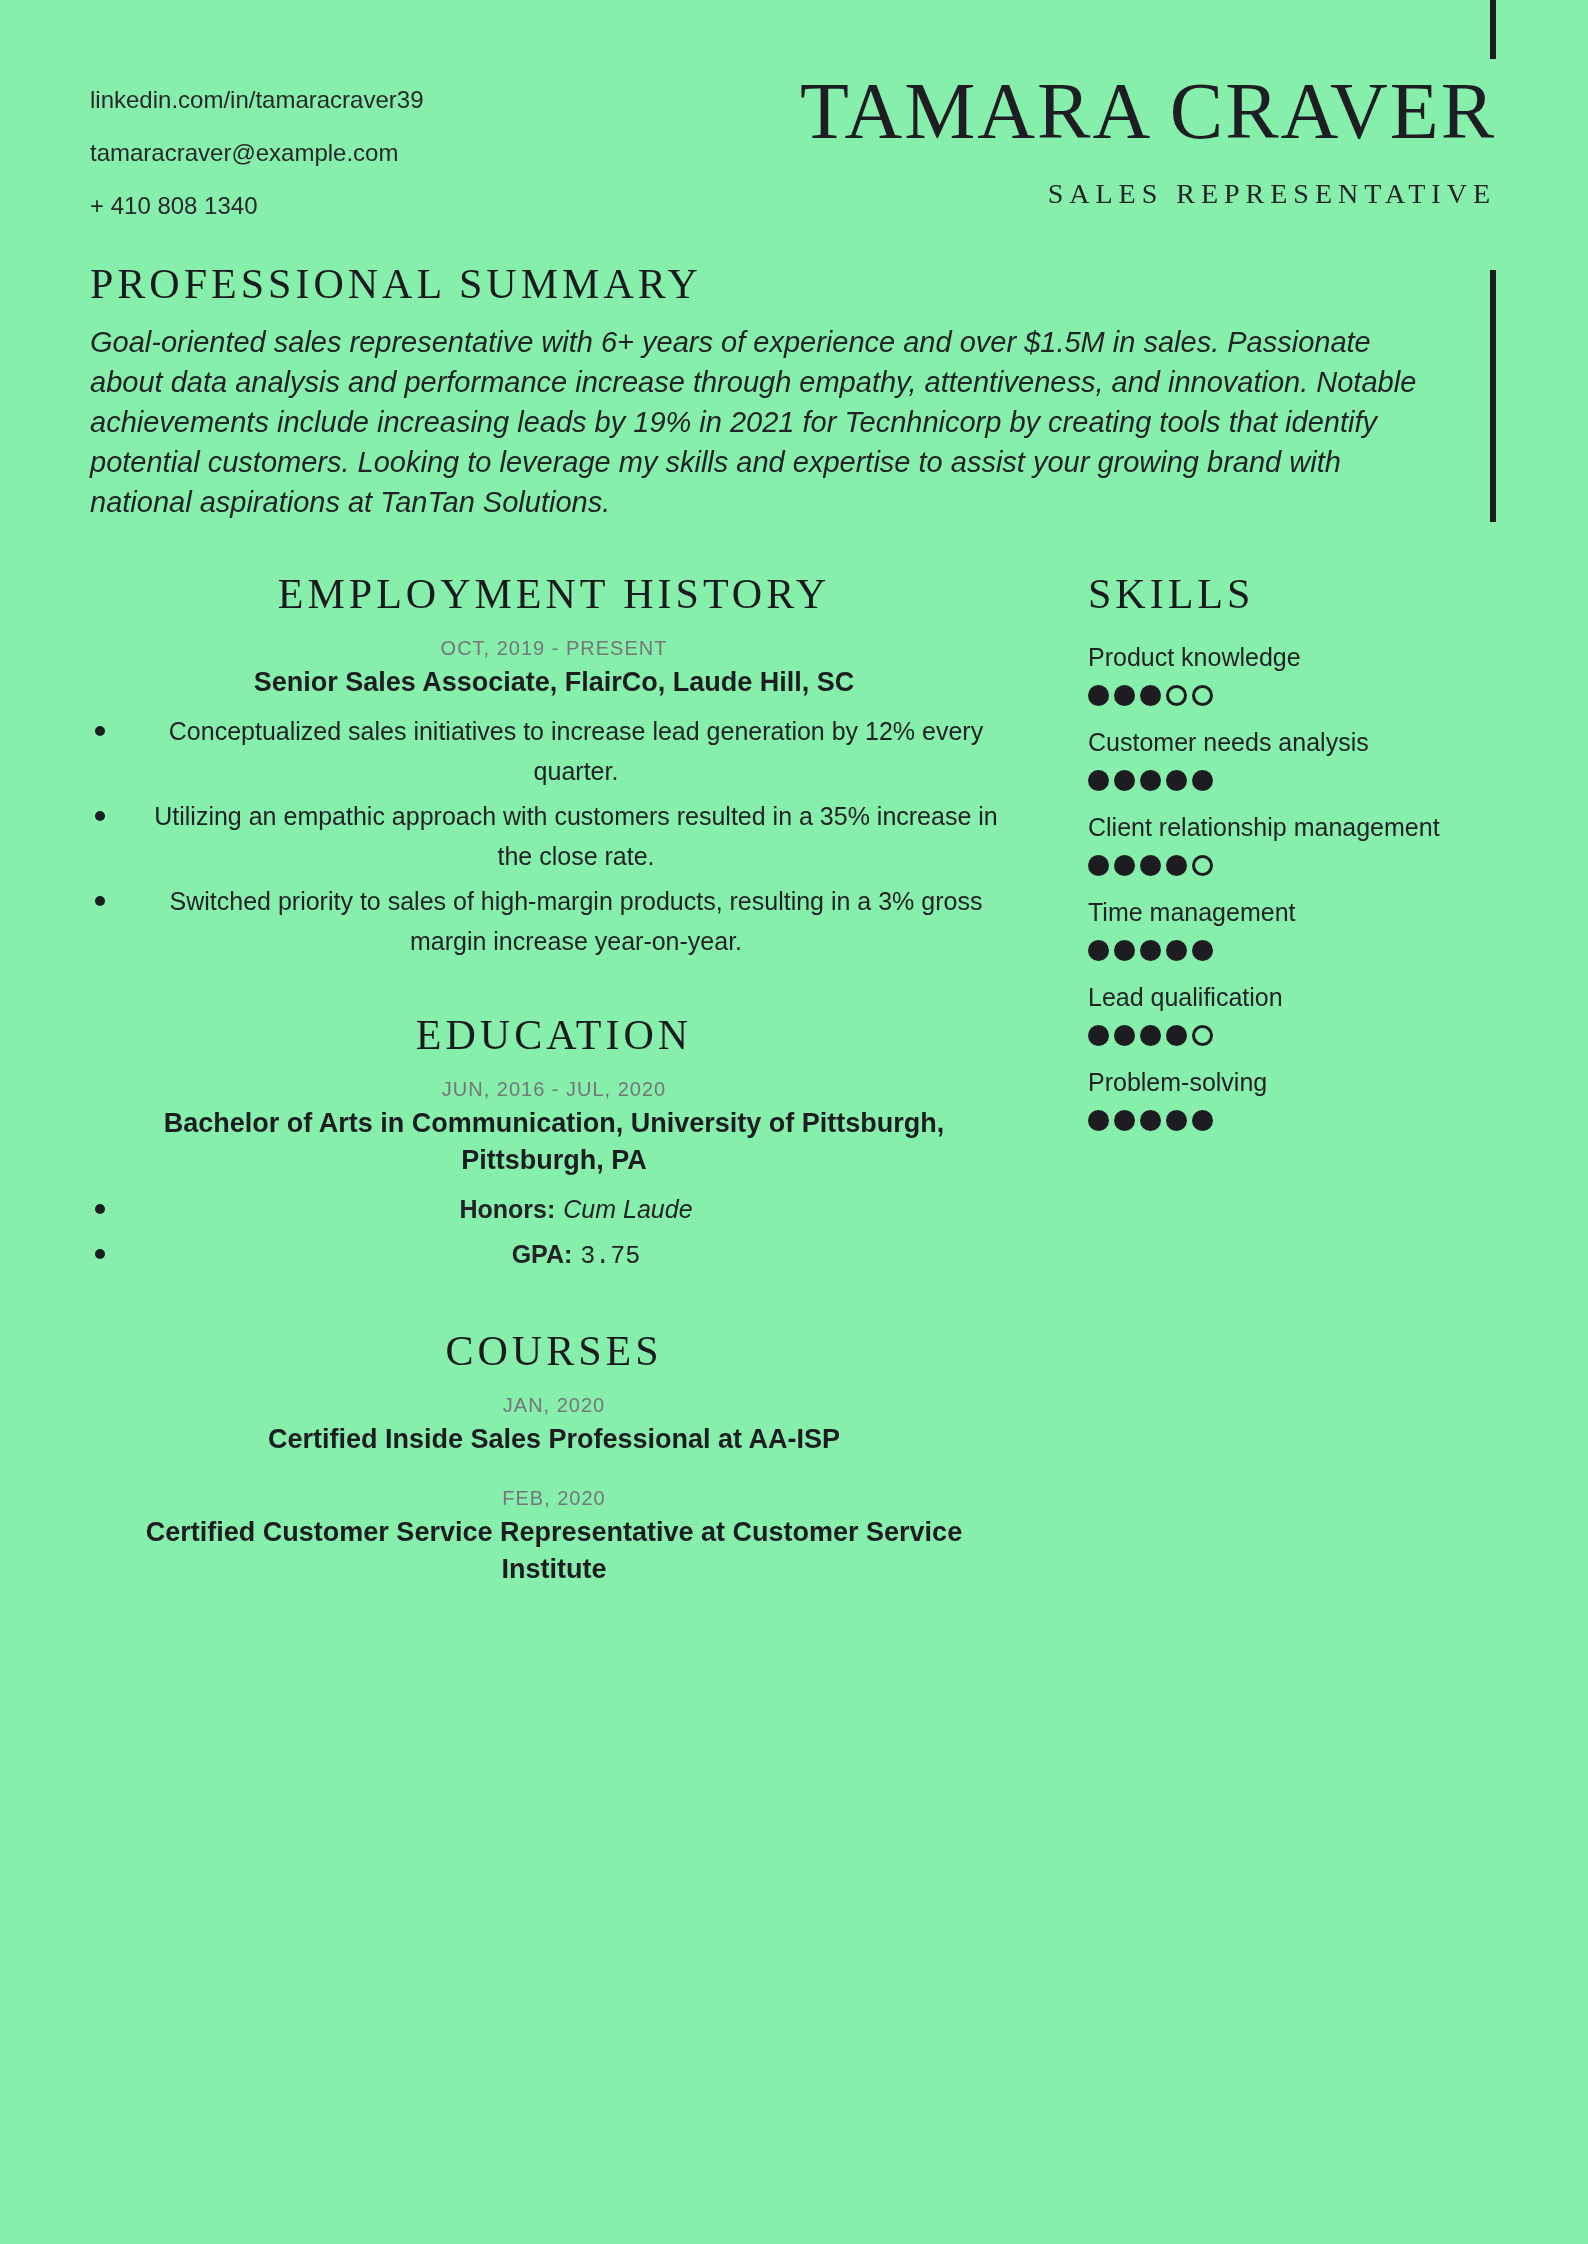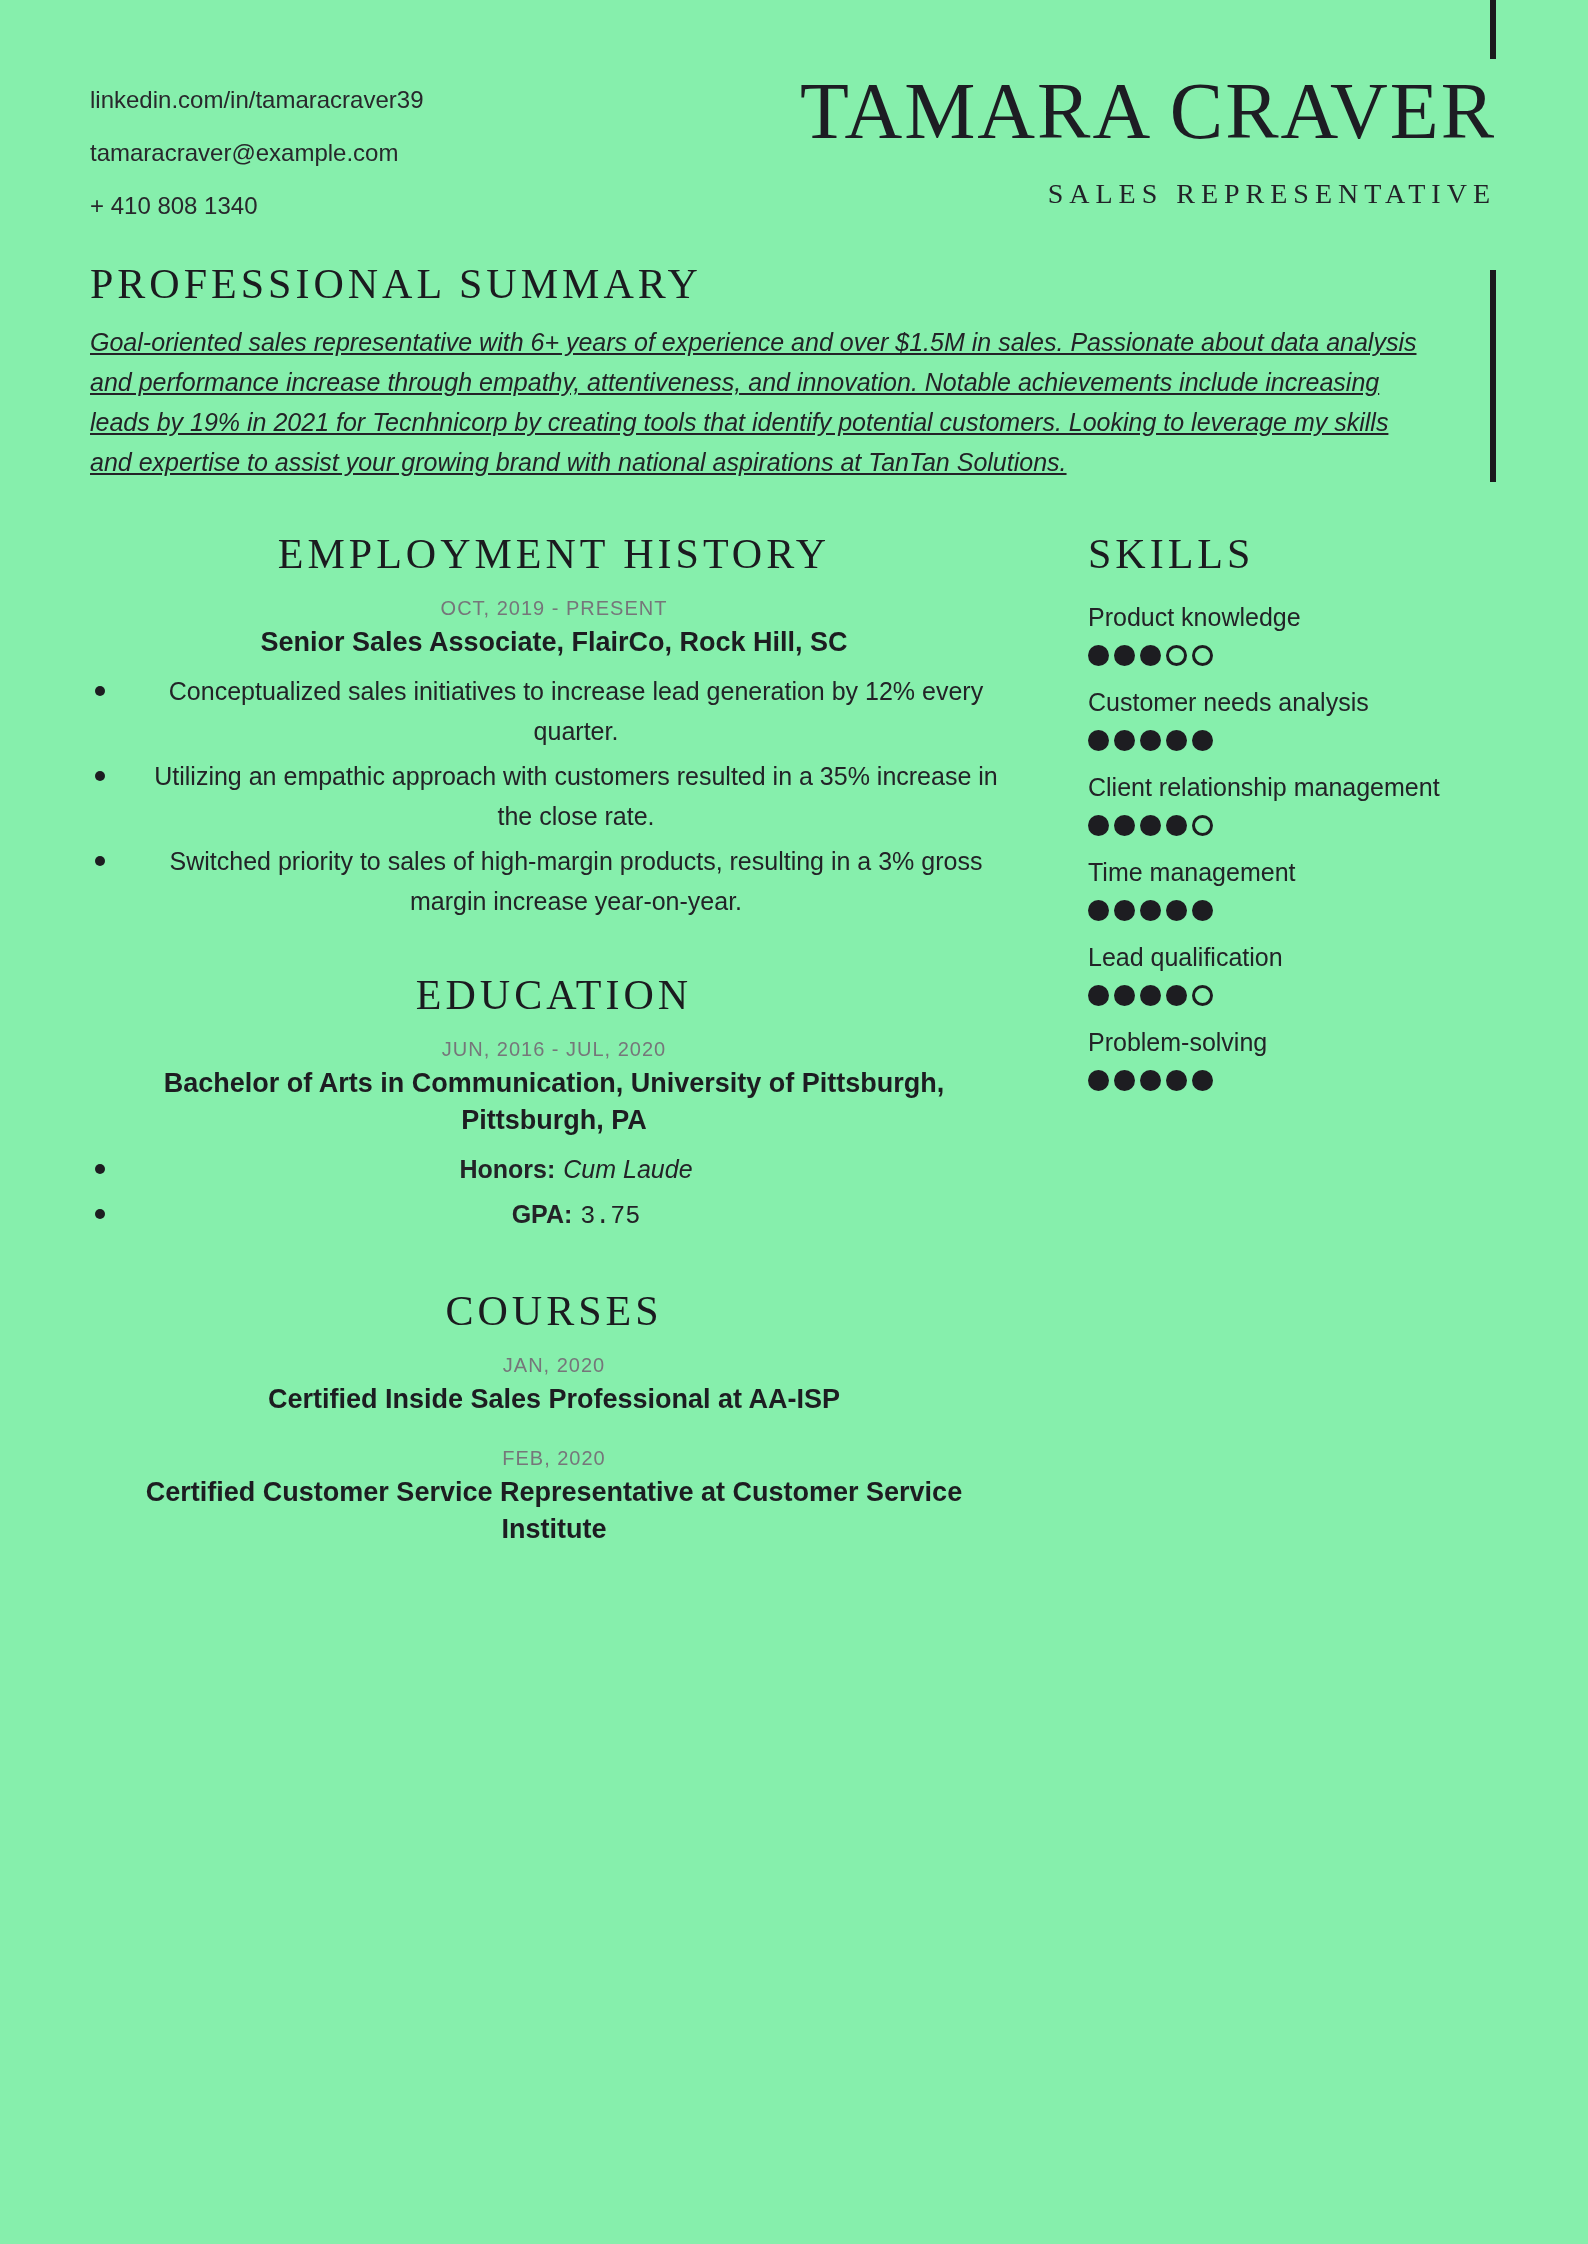--- a/index.html
+++ b/index.html
@@ -32,22 +32,22 @@
   
   .sec{
     font-family:"Liberation Serif","DejaVu Serif",serif;
     font-weight:400;font-size:42px;line-height:48px;
     letter-spacing:4px;color:#1b1b1f;margin:0;
   }
   
   .summary{position:relative;margin-top:16px;}
   .summary .rule{position:absolute;top:10px;bottom:0;right:0;width:6px;background:#1b1b1e;}
   .summary-text{
-    font-style:italic;font-size:25px;line-height:40px;
-    margin:14px 0 0;max-width:1345px;color:#232327;text-decoration:underline;
+    font-style:italic;font-size:29px;line-height:40px;
+    margin:14px 0 0;max-width:1345px;color:#232327;
   }
   
   .columns{display:flex;margin-top:48px;}
   .col-left{width:928px;flex:none;text-align:center;}
   .col-right{margin-left:auto;width:408px;flex:none;}
   .dates{
     font-size:20px;line-height:24px;letter-spacing:1px;
     color:#76767a;margin:18px 0 0;white-space:nowrap;
   }
   .entry-title{
@@ -97,21 +97,21 @@
   </section>
 
   <div class="columns">
 
     <div class="col-left">
 
       <section>
         <h2 class="sec">EMPLOYMENT HISTORY</h2>
         <div class="entry">
           <div class="dates">OCT, 2019 - PRESENT</div>
-          <div class="entry-title">Senior Sales Associate, FlairCo, Rock Hill, SC</div>
+          <div class="entry-title">Senior Sales Associate, FlairCo, Laude Hill, SC</div>
           <ul class="bullets">
             <li>Conceptualized sales initiatives to increase lead generation by 12% every quarter.</li>
             <li>Utilizing an empathic approach with customers resulted in a 35% increase in the close rate.</li>
             <li>Switched priority to sales of high-margin products, resulting in a 3% gross margin increase year-on-year.</li>
           </ul>
         </div>
       </section>
 
       <section class="section-block">
         <h2 class="sec">EDUCATION</h2>

